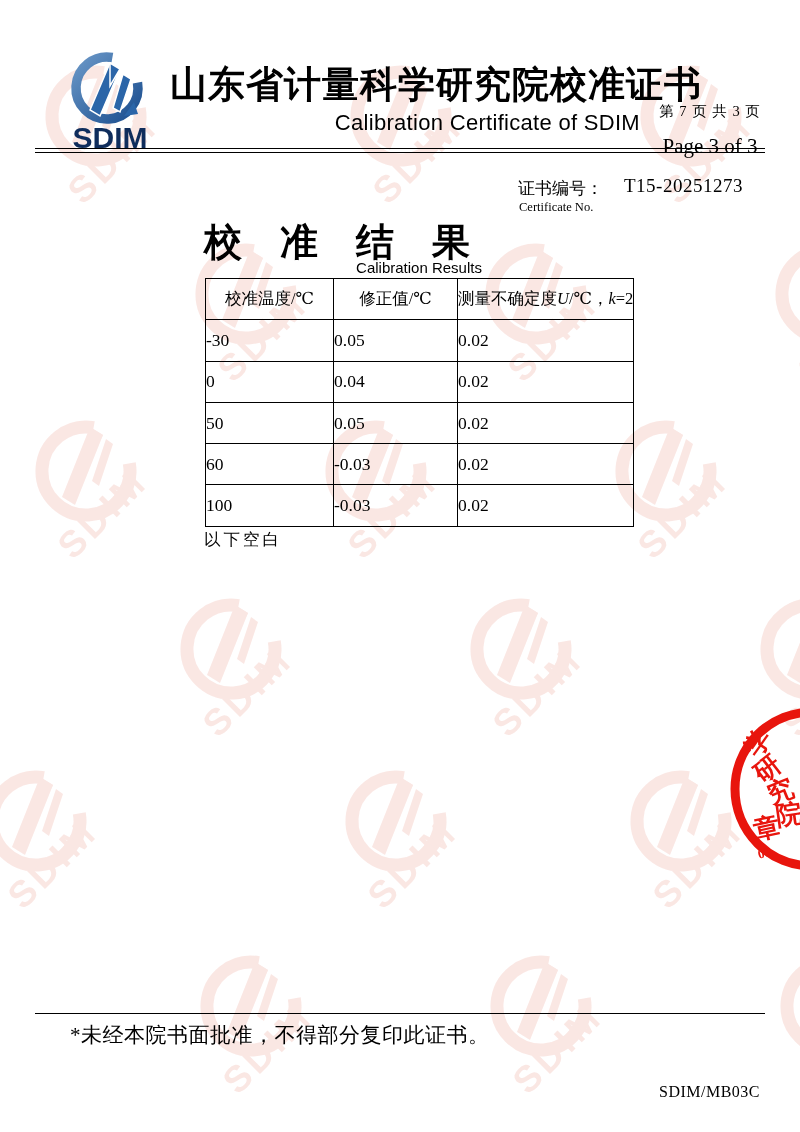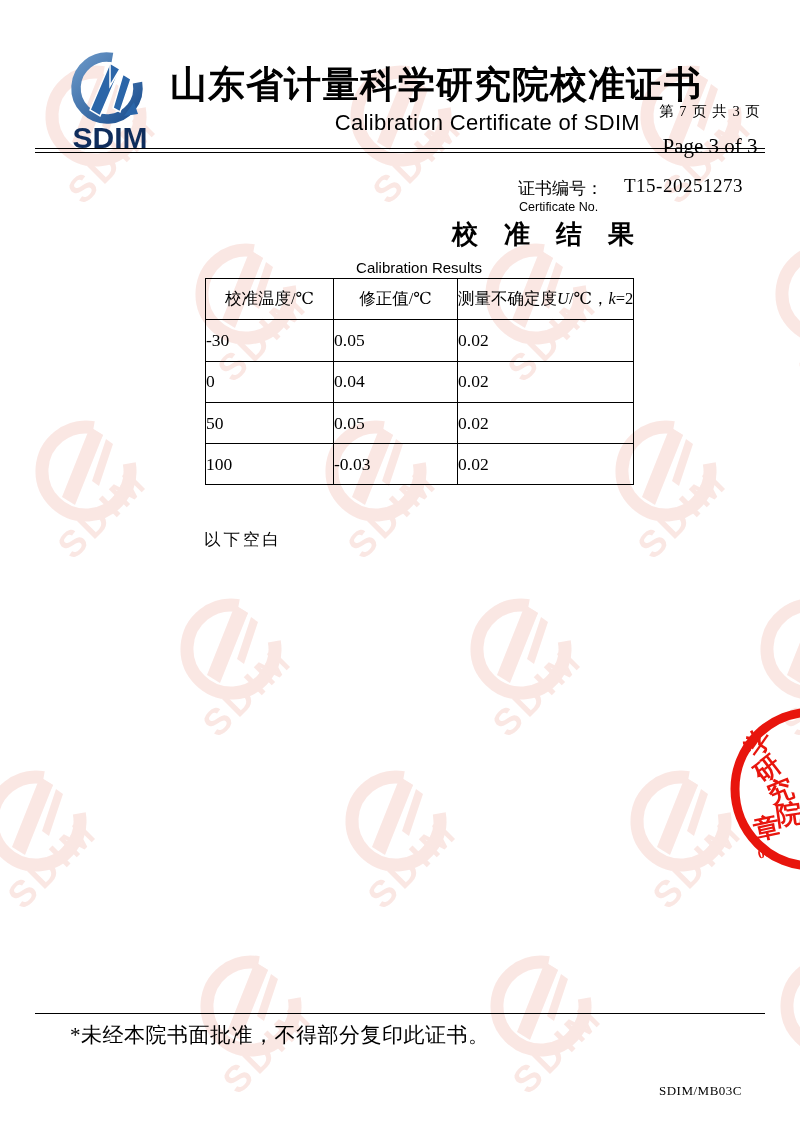--- a/index.html
+++ b/index.html
@@ -28,27 +28,27 @@
   .page-info .en { font-size:21px; font-weight:400; margin-top:13px; }
   .double-rule {
     position:absolute; left:35px; top:148px; width:730px; height:3px;
     border-top:1.6px solid #000; border-bottom:1.6px solid #000;
   }
 
   
   .cert-label { position:absolute; left:518px; top:177px; font-size:17px; }
   .cert-value { position:absolute; left:624px; top:175px; font-size:19px; letter-spacing:0.5px; }
   .cert-sub   { position:absolute; left:519px; top:200px; font-size:12.5px;
-                font-family:Liberation Sans, sans-serif; }
+                font-family:Liberation Serif, serif; }
 
   
   .results-title {
-    position:absolute; left:204px; top:217px; width:430px; text-align:right;
+    position:absolute; left:204px; top:217px; width:430px; text-align:left;
     font-family:Liberation Serif, serif;
-    font-size:26px; font-weight:700; white-space:nowrap;
+    font-size:38px; font-weight:700; white-space:nowrap;
   }
   .results-sub {
     position:absolute; left:204px; top:259px; width:430px; text-align:center;
     font-family:Liberation Sans, sans-serif; font-size:15px;
   }
   table.results {
     position:absolute; left:205px; top:278px; width:428px;
     border-collapse:collapse; table-layout:fixed;
   }
   table.results col.c1 { width:128px; }
@@ -67,21 +67,21 @@
 
   
   .stamp { position:absolute; left:720px; top:698px; width:160px; height:190px; z-index:1; }
 
   
   .foot-rule { position:absolute; left:35px; top:1013px; width:730px; height:0;
                border-top:1.7px solid #000; }
   .foot-note { position:absolute; left:70px; font-size:21px; letter-spacing:0.5px; white-space:nowrap; }
   .foot-note.n1 { top:1021px; }
   .foot-note.n2 { top:1039px; }
-  .doc-code { position:absolute; left:659px; top:1083px; font-size:13px; letter-spacing:0.5px; }
+  .doc-code { position:absolute; left:659px; top:1083px; font-size:16px; letter-spacing:0.5px; }
 </style>
 </head>
 <body>
 
 <div class="page">
 
   <div class="layer-watermark" id="wm-layer">
       <div class="wm-tile" style="left: 10px; top: 30px;">
     <svg width="210" height="210" viewBox="0 0 210 210" style="opacity:0.14">
       <path d="M 93.6 42.7 A 44 44 0 1 0 129.3 78.4" fill="none" stroke="#dd5a42" stroke-width="13"></path>
@@ -301,20 +301,25 @@
         <td>0</td>
         <td>0.04</td>
         <td>0.02</td>
       </tr>
       <tr>
         <td>50</td>
         <td>0.05</td>
         <td>0.02</td>
       </tr>
       <tr>
+        <td>60</td>
+        <td>-0.03</td>
+        <td>0.02</td>
+      </tr>
+      <tr>
         <td>100</td>
         <td>-0.03</td>
         <td>0.02</td>
       </tr>
     </tbody>
       </table>
 
     <div class="end-note">以下空白</div>
 
     <svg class="stamp" viewBox="0 0 160 190" aria-hidden="true">

